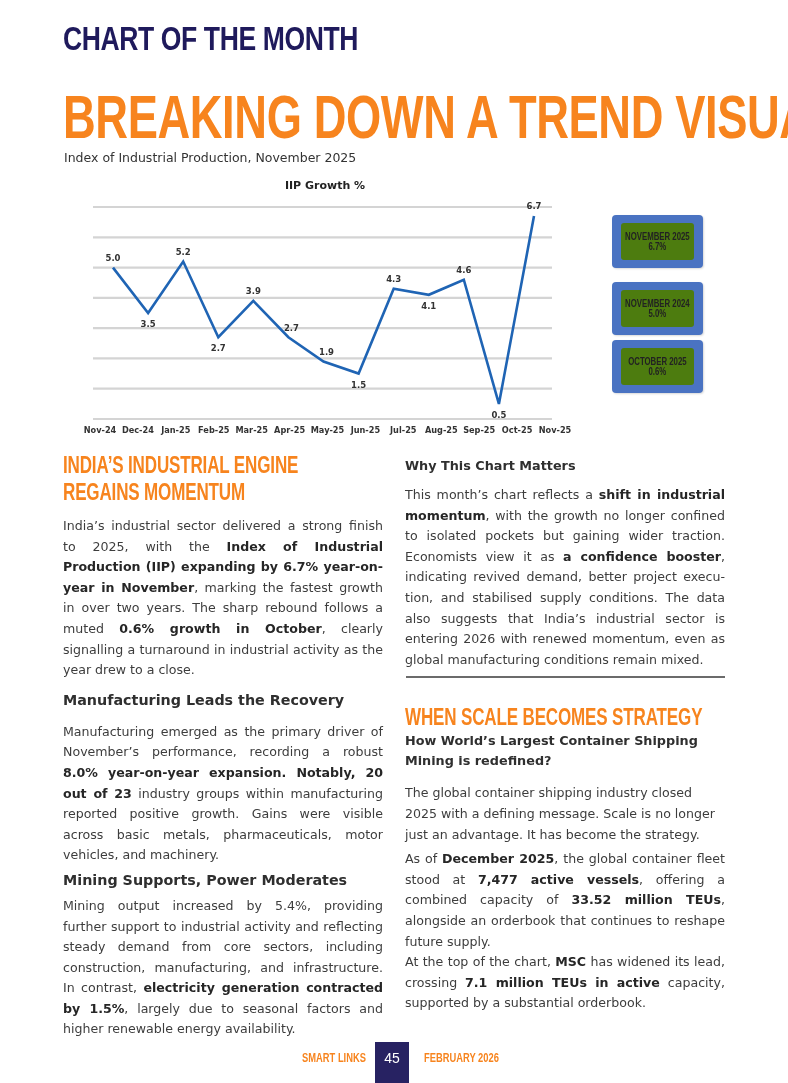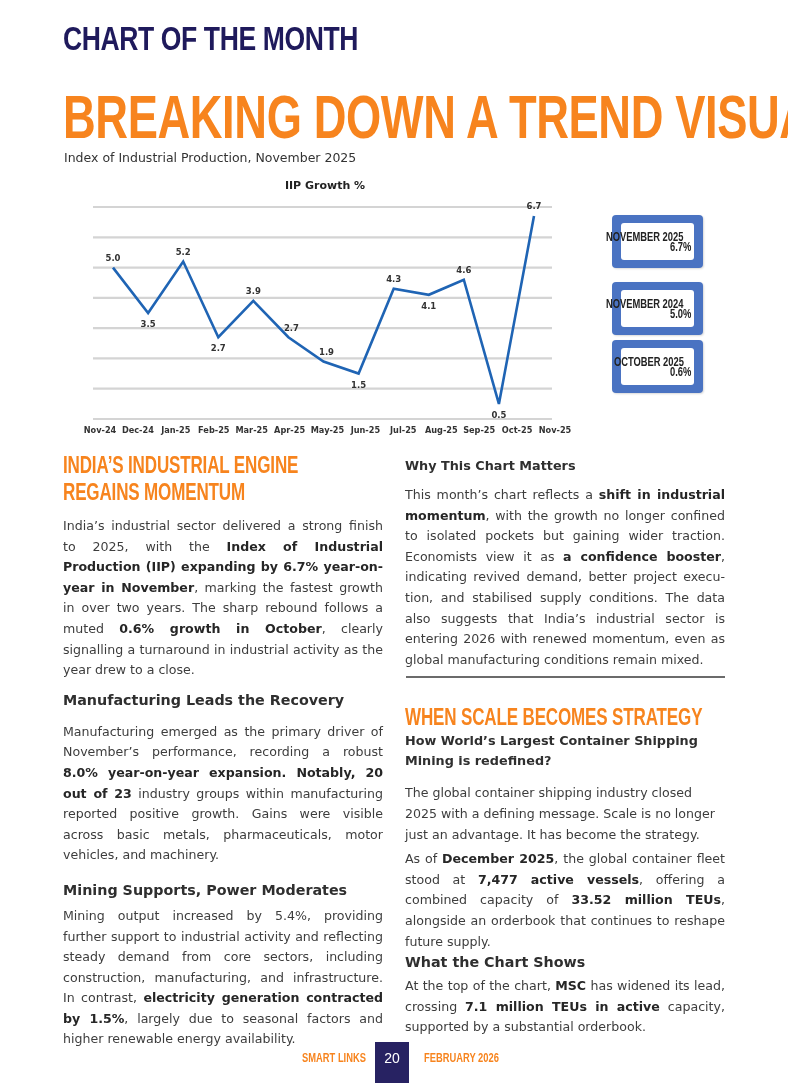--- a/index.html
+++ b/index.html
@@ -26,24 +26,24 @@
     }
 
     #chart-svg { position: absolute; left: 0; top: 170px; width: 580px; height: 270px; }
 
     .stat-box {
       position: absolute; left: 612px; width: 91px; height: 53px;
       background: #4a73c2; border-radius: 4px; padding: 8px 9px;
       box-shadow: 1px 1px 2px rgba(0,0,0,0.15);
     }
     .stat-box .inner {
-      width: 100%; height: 100%; background: #ffffff; border-radius: 3px;
-      display: flex; flex-direction: column; align-items: flex-end; justify-content: center;
+      width: 100%; height: 100%; background: #4d7c0f; border-radius: 3px;
+      display: flex; flex-direction: column; align-items: center; justify-content: center;
       font-family: "Liberation Sans", sans-serif; font-weight: bold; color: #222;
-      font-size: 12px; line-height: 10px;
+      font-size: 10px; line-height: 10px;
     }
     .stat-box .inner span { display: block; transform: scaleX(0.78); white-space: nowrap; }
 
     .col { position: absolute; font-size: 12.6px; line-height: 20.6px; color: #3d3d3d; }
     .col p { text-align: justify; }
     .col b { color: #262626; }
     .col-left { left: 63px; top: 452px; width: 320px; }
     .col-right { left: 405px; top: 456px; width: 320px; }
 
     .orange-head {
@@ -154,33 +154,32 @@
     <span>0.6%</span>
   </div>
 </div>
 
 <div class="col col-left">
   <div class="orange-head">INDIA’S INDUSTRIAL ENGINE</div>
   <div class="orange-head" style="margin-bottom:10px;">REGAINS MOMENTUM</div>
   <p><span>India’s industrial sector delivered a strong finish to 2025, with the </span><b>Index of Industrial Production (IIP) expanding by 6.7% year-on-year in November</b><span>, marking the fastest growth in over two years. The sharp rebound follows a muted </span><b>0.6% growth in October</b><span>, clearly signalling a turnaround in industri­al activity as the year drew to a close.</span></p>
   <div class="sub-head" style="margin-top:9px;margin-bottom:12px;">Manufacturing Leads the Recovery</div>
   <p><span>Manufacturing emerged as the primary driver of November’s performance, recording a robust </span><b>8.0% year-on-year expansion. Notably, 20 out of 23</b><span> industry groups within manufacturing reported positive growth. Gains were visible across basic metals, pharmaceuticals, motor vehicles, and machinery.</span></p>
-  <div class="sub-head" style="margin-top:14px;margin-bottom:6px;">Mining Supports, Power Moderates</div>
+  <div class="sub-head" style="margin-top:4px;margin-bottom:6px;">Mining Supports, Power Moderates</div>
   <p><span>Mining output increased by 5.4%, providing further support to industrial activity and reflecting steady demand from core sectors, including construction, manufacturing, and infrastructure. In contrast, </span><b>electricity generation contracted by 1.5%</b><span>, largely due to seasonal factors and higher renewable energy availability.</span></p>
 </div>
 
 <div class="col col-right">
   <div class="sub-head-sm" style="margin-bottom:9px;">Why This Chart Matters</div>
   <p><span>This month’s chart reflects a </span><b>shift in industrial momentum</b><span>, with the growth no longer confined to isolated pockets but gaining wider traction. Economists view it as </span><b>a confidence booster</b><span>, indicating revived demand, better project execu­tion, and stabilised supply conditions. The data also suggests that India’s industrial sector is enter­ing 2026 with renewed momentum, even as global manufacturing conditions remain mixed.</span></p>
   <div class="orange-head" style="margin-top:34px;">WHEN SCALE BECOMES STRATEGY</div>
   <div class="sub-head-sm">How World’s Largest Container Shipping</div>
   <div class="sub-head-sm" style="margin-bottom:6px;">Mining is redefined?</div>
   <p style="text-align:left;margin-top:12px;"><span>The global container shipping industry closed 2025 with a defining message. Scale is no longer just an advantage. It has become the strategy.</span></p>
   <p style="margin-top:4px;"><span>As of </span><b>December 2025</b><span>, the global container fleet stood at </span><b>7,477 active vessels</b><span>, offering a combined capacity of </span><b>33.52 million TEUs</b><span>, alongside an order­book that continues to reshape future supply.</span></p>
-  <div class="sub-head" style="margin-bottom:4px;">What the Chart Shows</div>
   <p><span>At the top of the chart, </span><b>MSC</b><span> has widened its lead, crossing </span><b>7.1 million TEUs in active</b><span> capacity, supported by a substantial orderbook.</span></p>
 </div>
 
 <div class="divider"></div>
 
 <div class="footer-left">SMART LINKS</div>
-<div class="page-num">20</div>
+<div class="page-num">45</div>
 <div class="footer-right">FEBRUARY 2026</div>
 
 </body></html>

